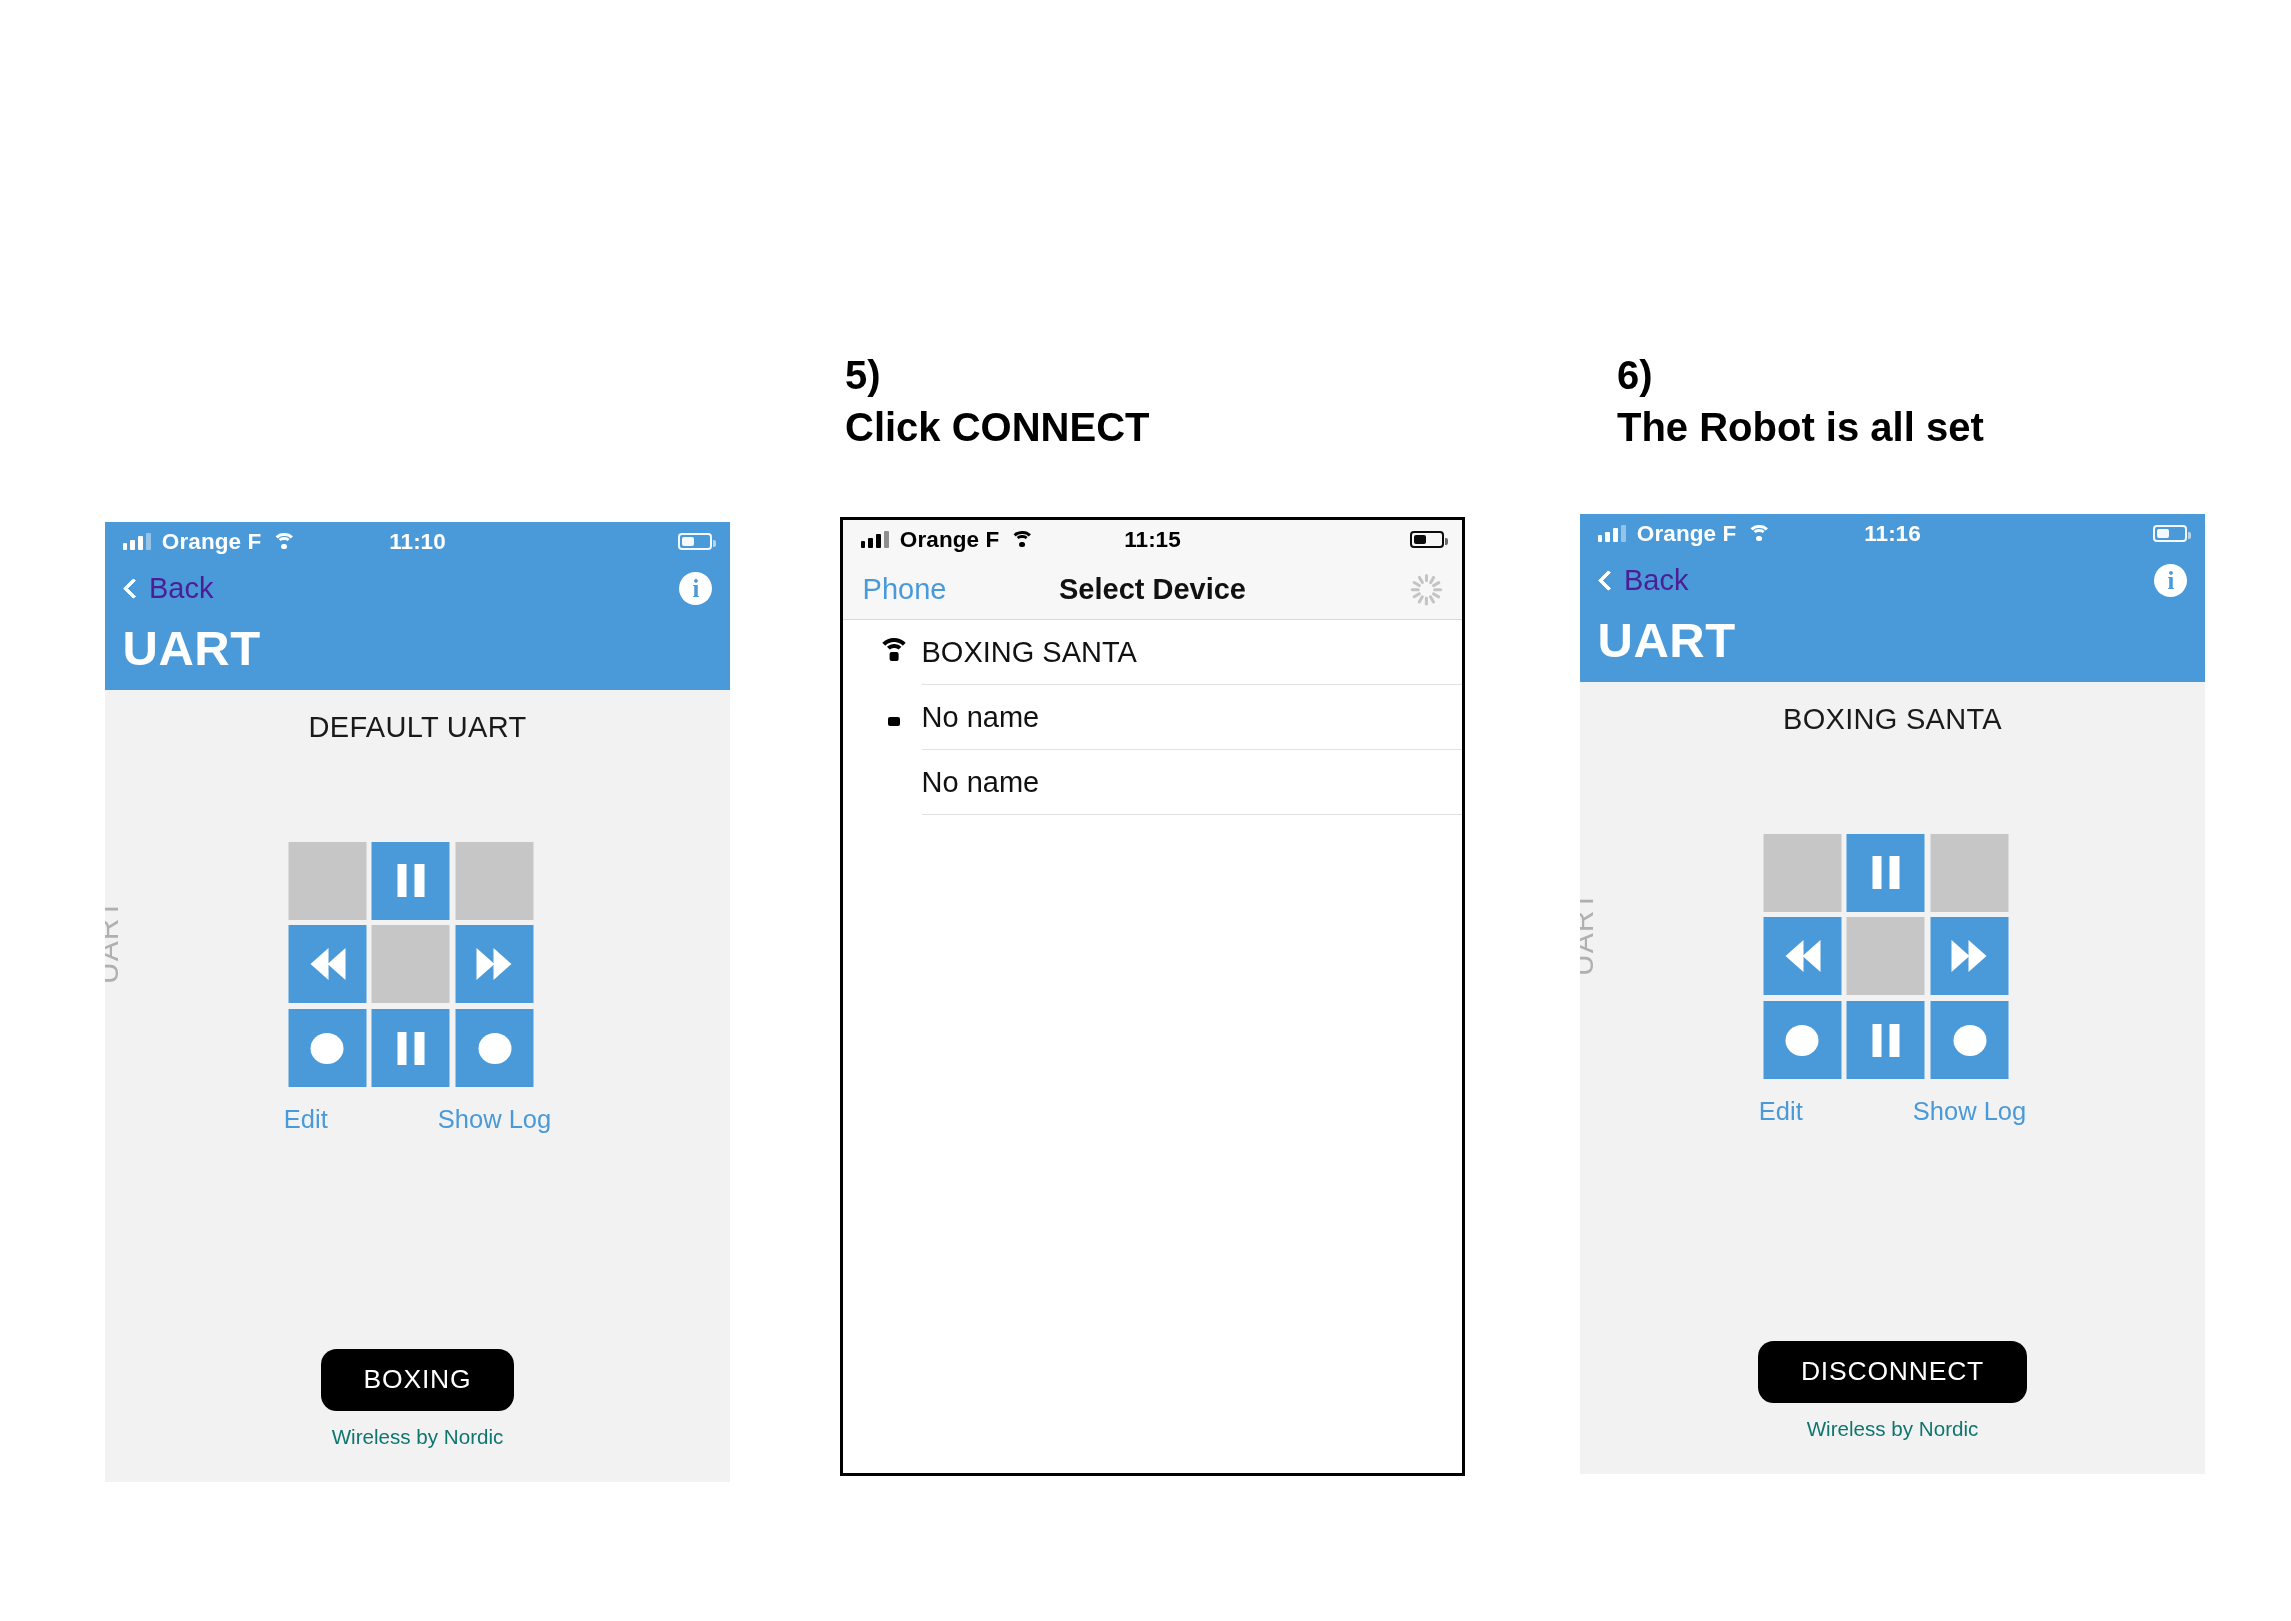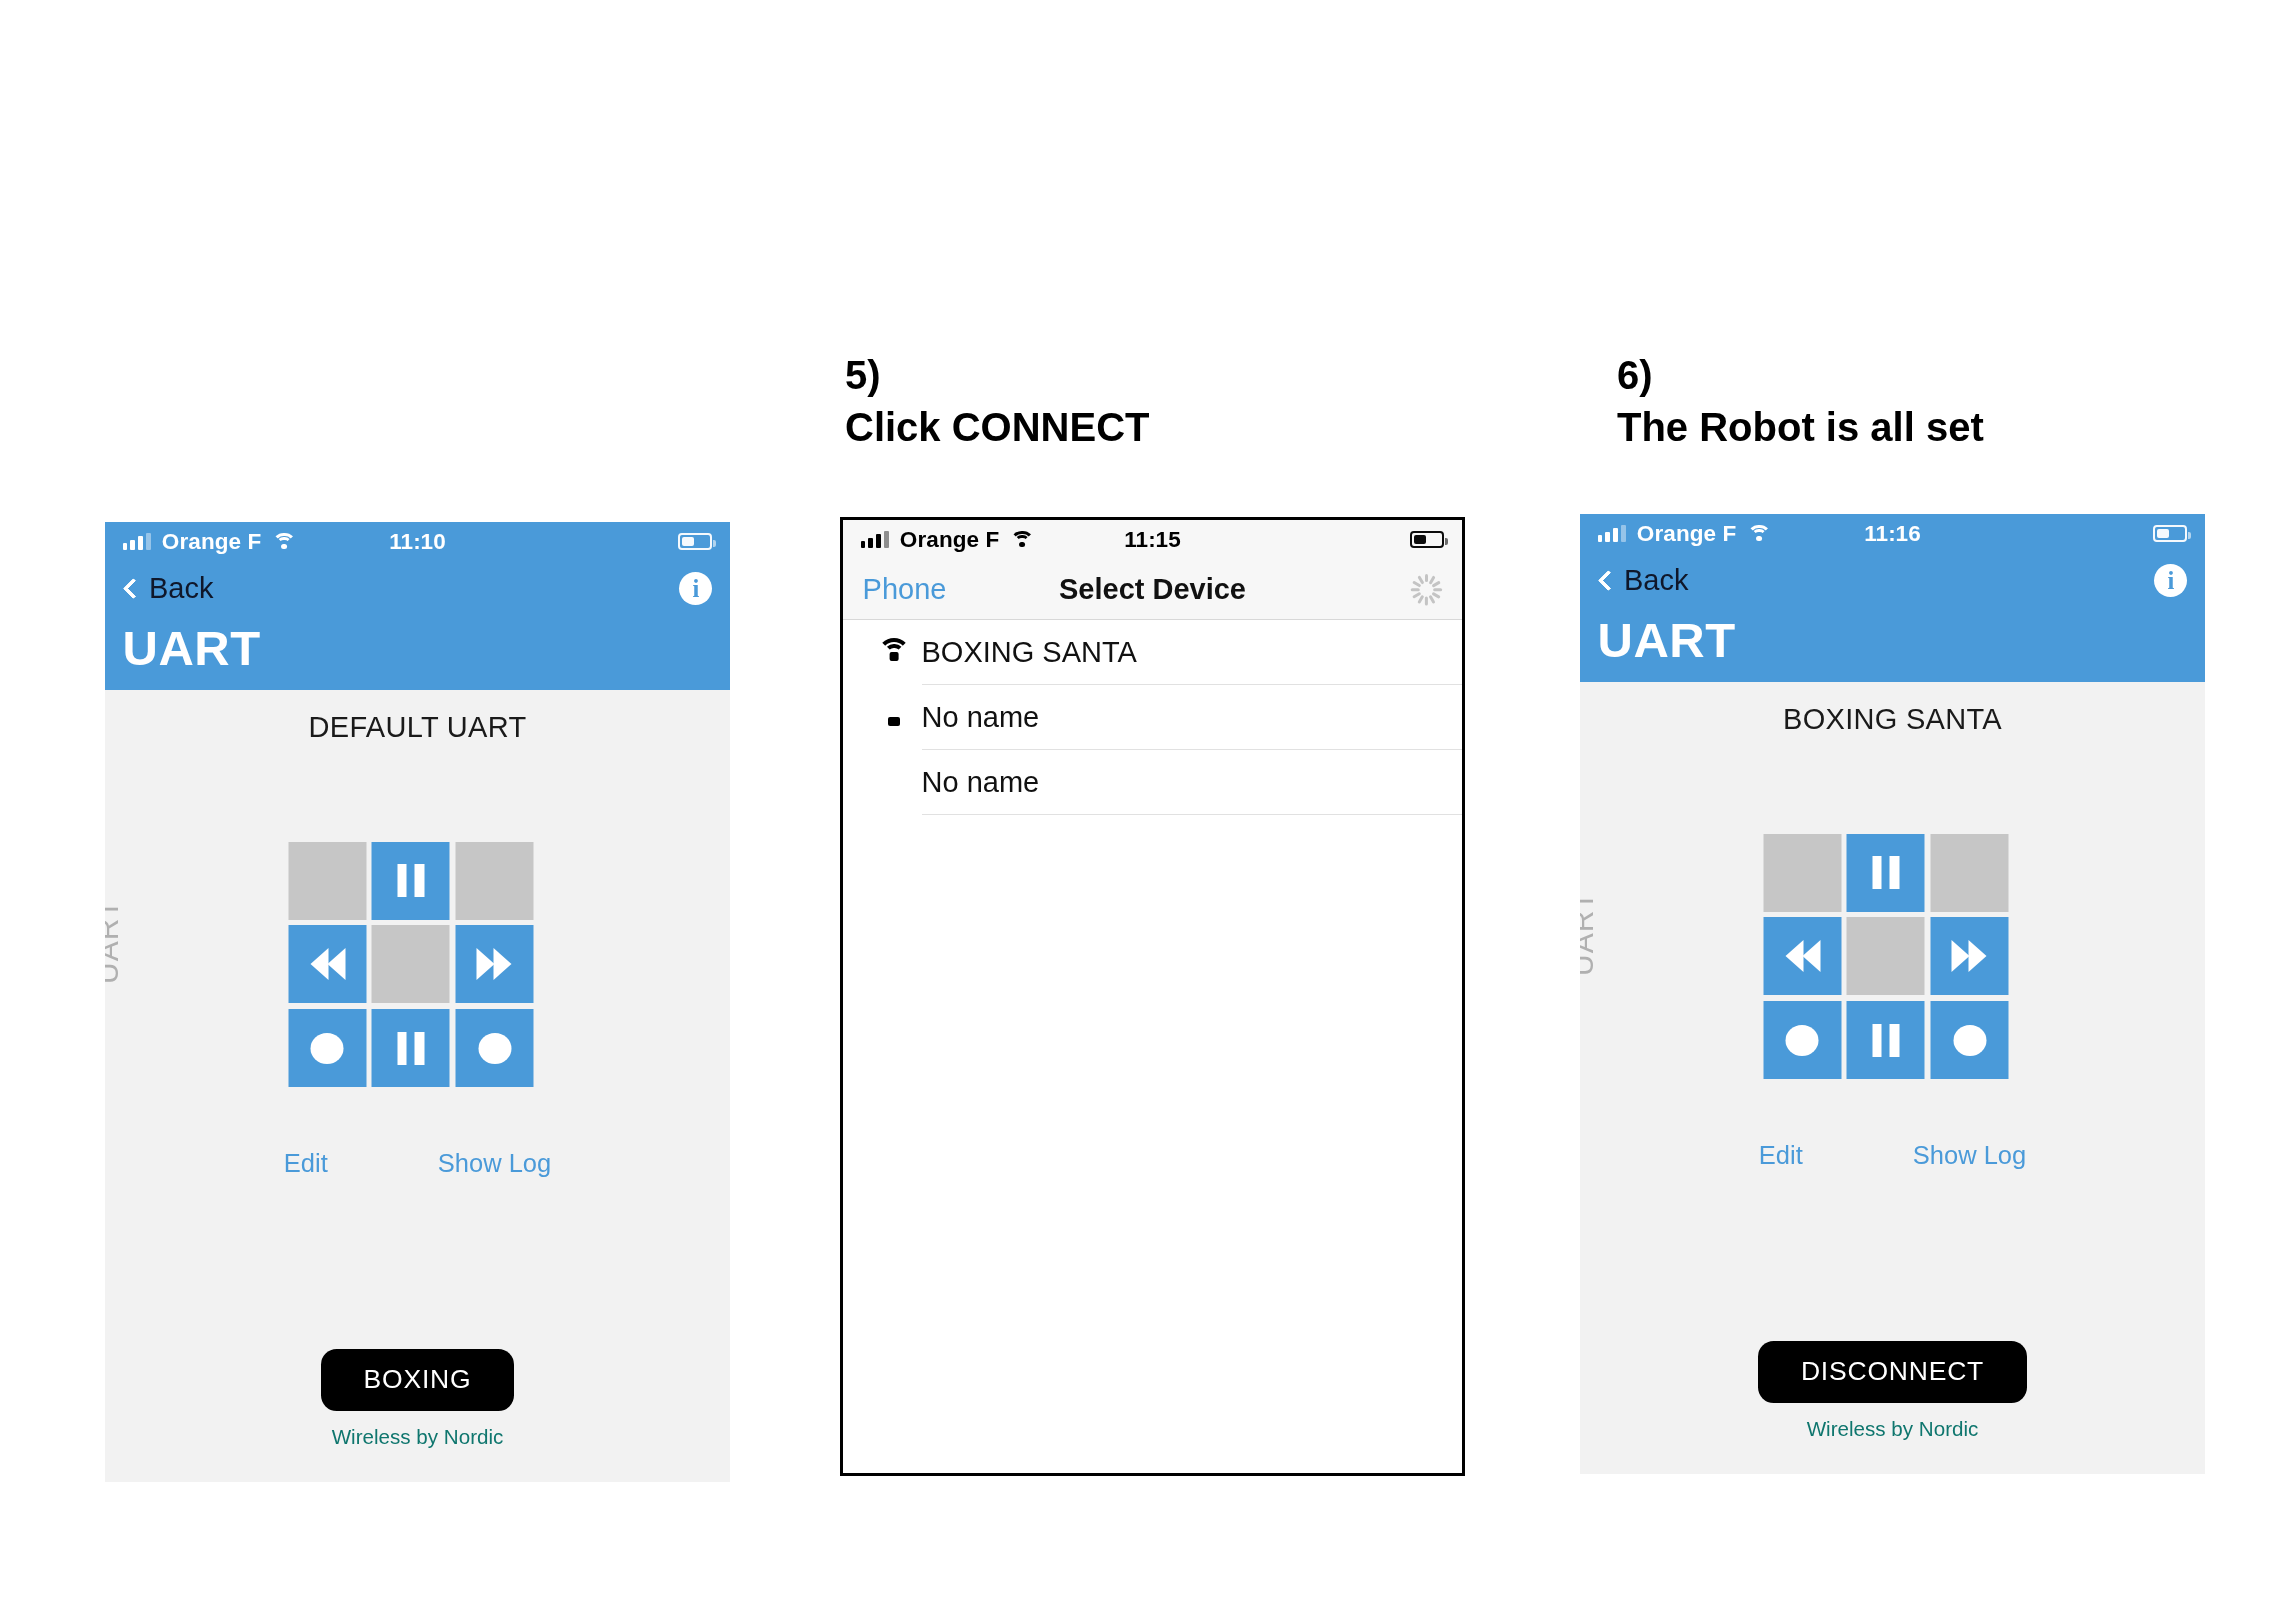--- a/index.html
+++ b/index.html
@@ -83,21 +83,21 @@
   }
   .battery::after {
     content: ""; position: absolute; right: -5.9px; top: 4.9px;
     width: 2.9px; height: 6.9px; background: currentColor; border-radius: 0 2px 2px 0; opacity:.6;
   }
   .battery i { position: absolute; left: 2px; top: 2px; bottom: 2px; width: 11.8px; background: currentColor; border-radius: 2px; }
 
   
   .navbar-blue { background: #4a9ad9; padding: 0 17.6px 13.7px 17.6px; position: relative; }
   .nav-row { display: flex; align-items: center; height: 55px; }
-  .back-btn { display: flex; align-items: center; gap: 7.8px; color: #0f172a; }
+  .back-btn { display: flex; align-items: center; gap: 7.8px; color: #4c1d95; }
   .chev-left {
     width: 14.7px; height: 14.7px; border-left: 4.9px solid #ffffff;
     border-bottom: 4.9px solid #ffffff; transform: rotate(45deg);
     border-radius: 2px; margin-left: 3.9px;
   }
   .back-label { font-size: 29px; }
   .info-icon {
     margin-left: auto; width: 33px; height: 33px; border-radius: 50%;
     background: #ffffff; color: #4a9ad9; display: flex;
     align-items: center; justify-content: center;
@@ -129,21 +129,21 @@
   .ic-pause i { display: block; width: 9.8px; height: 33px; background: #ffffff; }
   .ic-circle { width: 33px; height: 31px; border-radius: 50%; background: #ffffff; }
   .ic-rew, .ic-ff { display: flex; }
   .ic-rew i, .ic-ff i {
     display: block; width: 0; height: 0;
     border-top: 16.7px solid transparent; border-bottom: 16.7px solid transparent;
   }
   .ic-rew i { border-right: 18.6px solid #ffffff; margin-right: -1px; }
   .ic-ff i  { border-left: 18.6px solid #ffffff;  margin-left: -1px; }
 
-  .links { position: absolute; left: 0; right: 0; top: 415px; display: flex; justify-content: center; gap: 110px; margin-top: 44px; }
+  .links { position: absolute; left: 0; right: 0; top: 415px; display: flex; justify-content: center; gap: 110px; }
   .link { color: #4a9ad9; font-size: 25.5px; }
 
   .connect-wrap { position: absolute; left: 0; right: 0; bottom: 37px; text-align: center; }
   .connect-btn {
     display: inline-block; background: #000000; color: #ffffff;
     font-size: 26.5px; letter-spacing: 0.8px; padding: 15.7px 43px;
     border-radius: 15.7px; border: none; font-family: inherit;
   }
   .credit { margin-top: 13.7px; font-size: 20.6px; color: #0f766e; }
 

